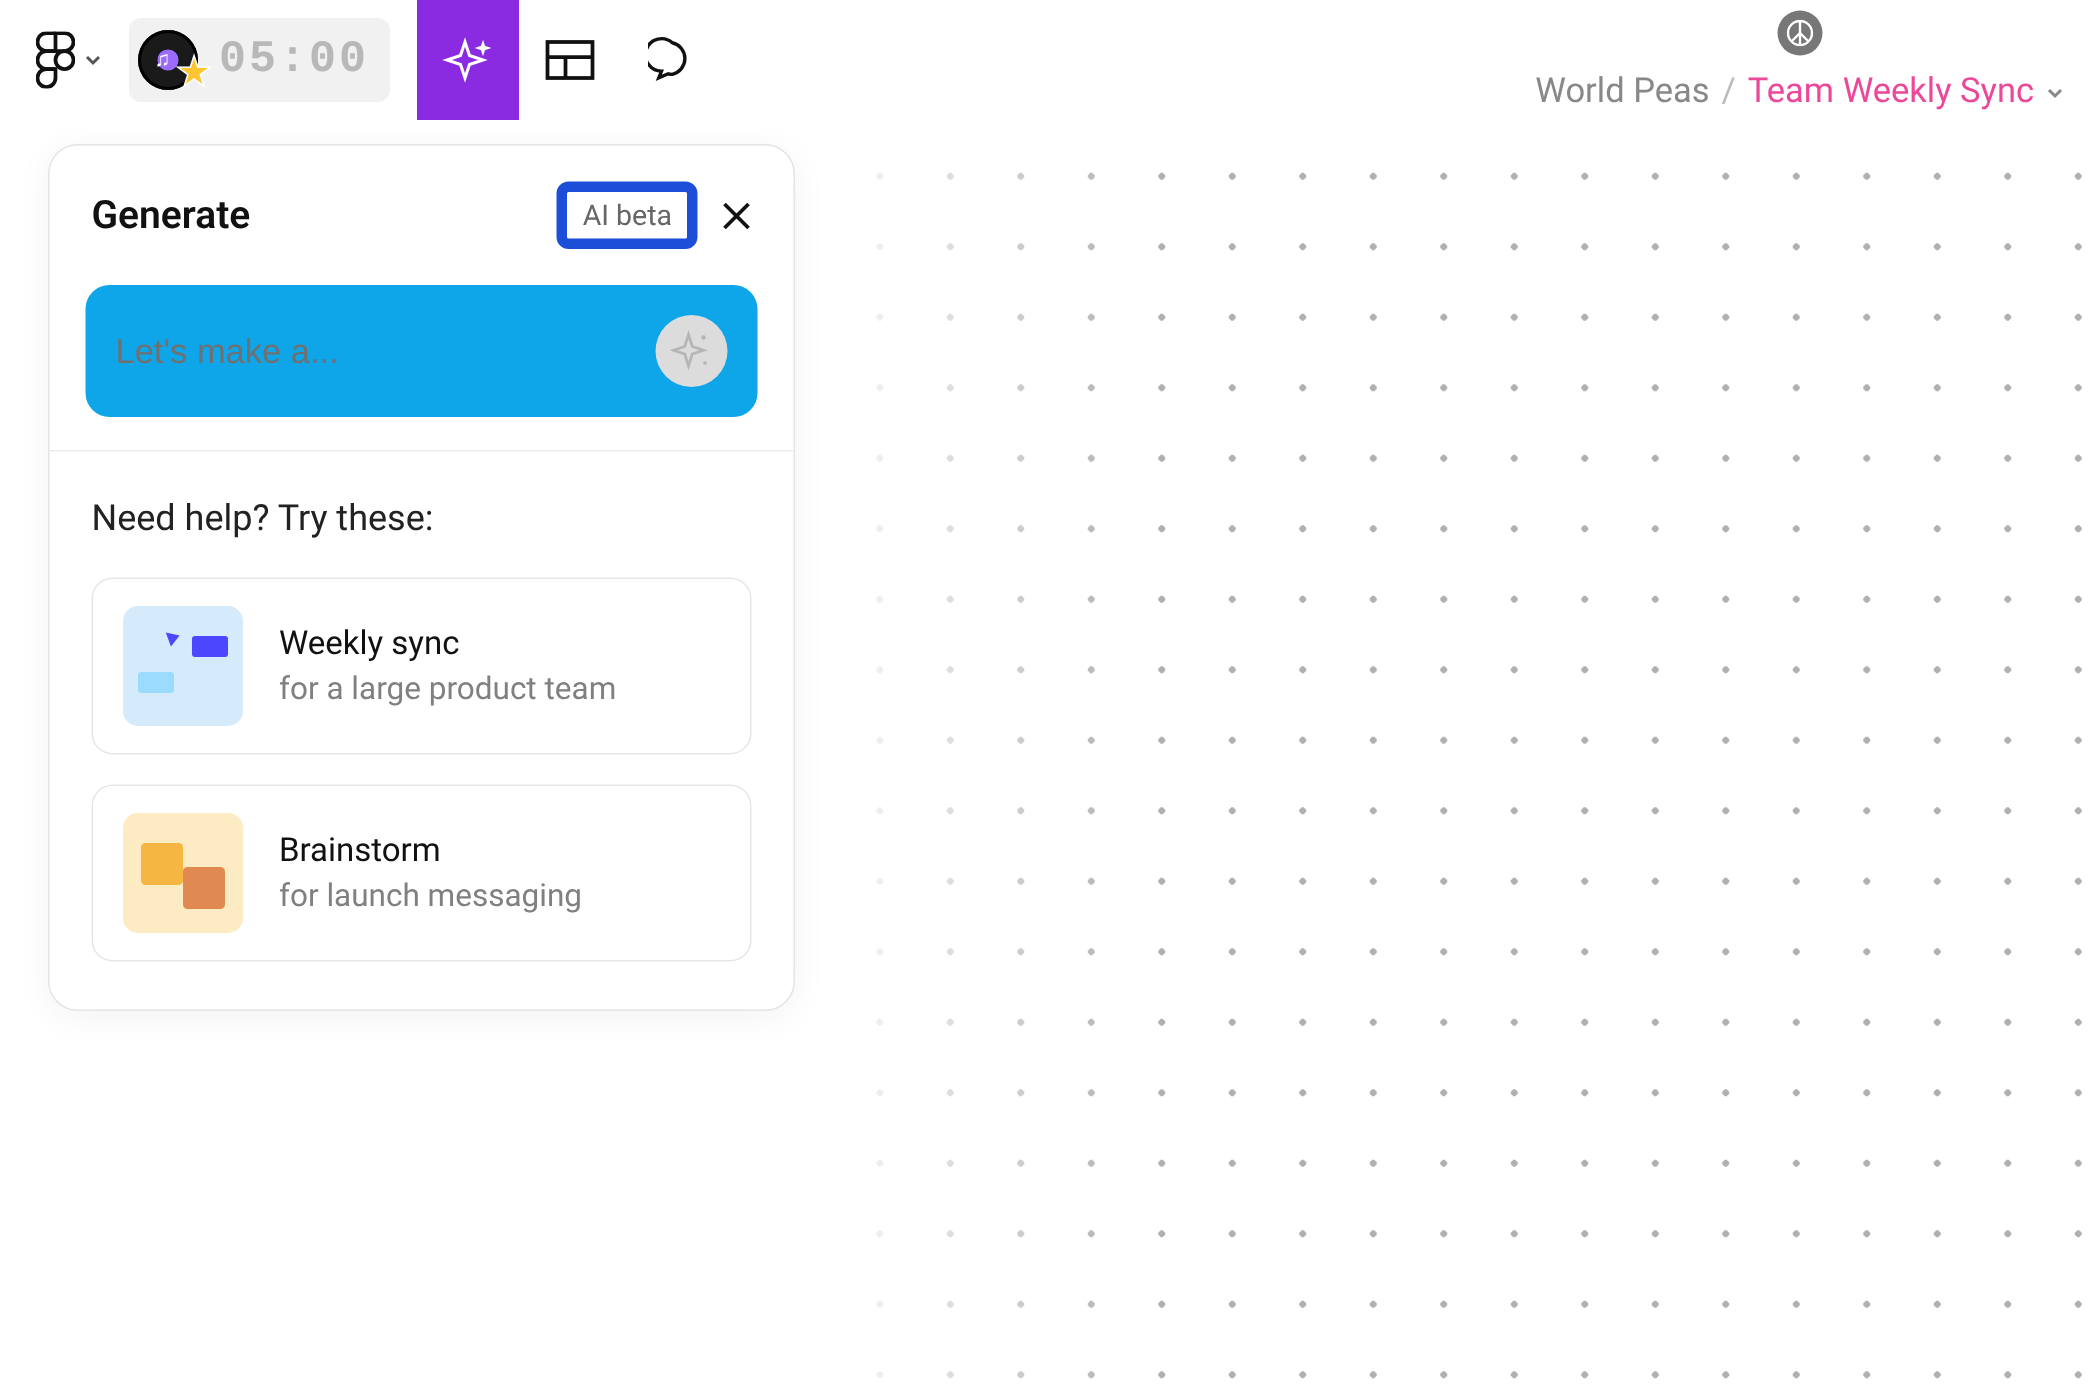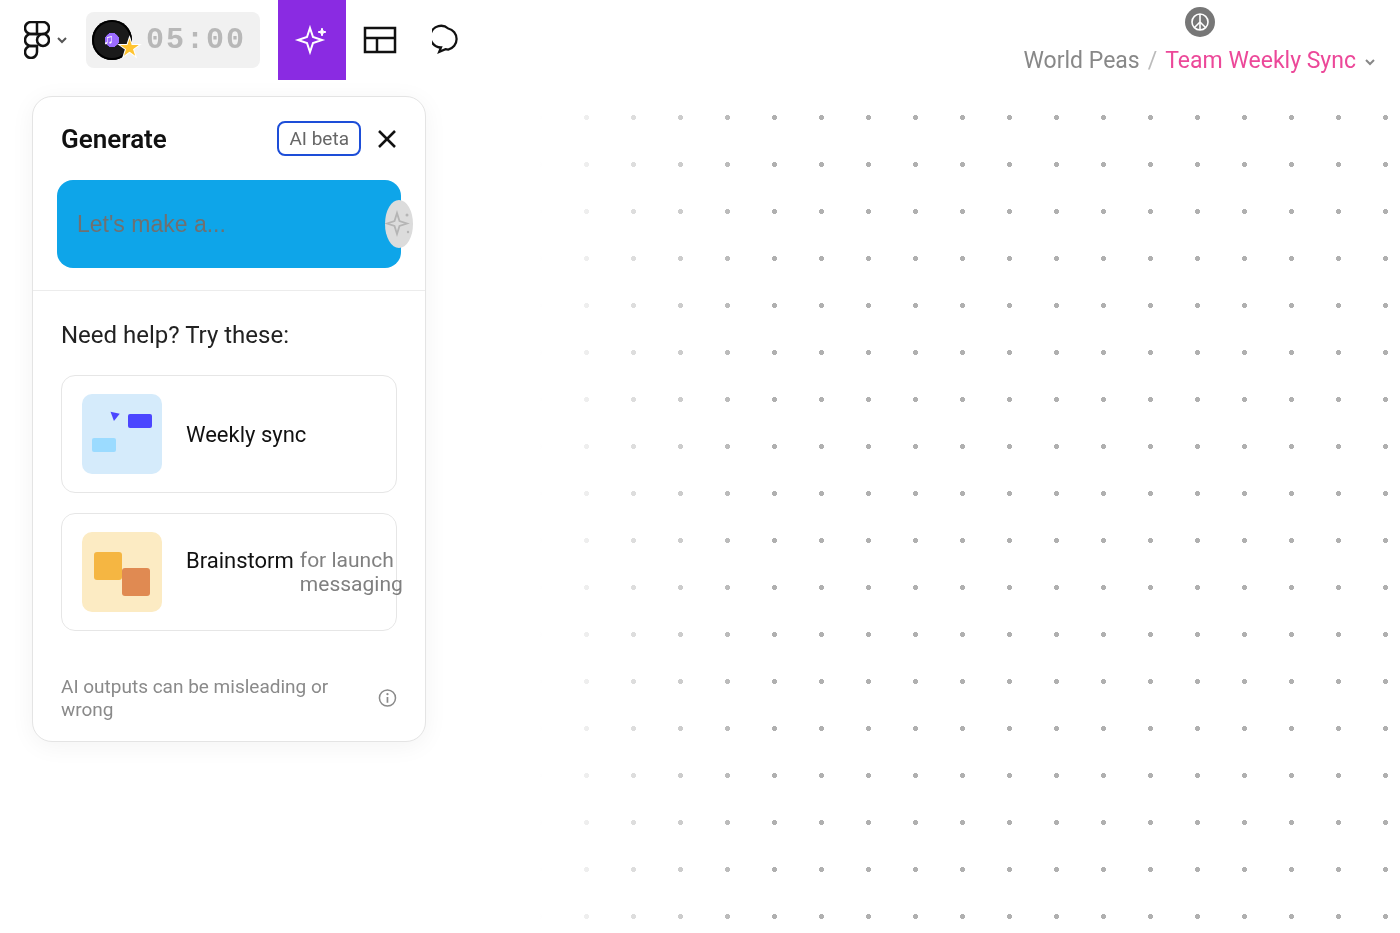--- a/index.html
+++ b/index.html
@@ -150,42 +150,42 @@
       width: 760px;
       bottom: 0;
       background: linear-gradient(to right, #fff 540px, rgba(255,255,255,0) 760px);
     }
 
     
     .panel {
       position: absolute;
       top: 96px;
       left: 32px;
-      width: 394px;
+      width: 498px;
       background: #fff;
       border: 1px solid #E4E4E4;
       border-radius: 20px;
       box-shadow: 0 4px 24px rgba(0,0,0,0.05);
       z-index: 20;
       overflow: hidden;
     }
     .panel-header {
       display: flex;
       align-items: center;
       padding: 24px 24px 18px 28px;
       gap: 12px;
     }
     .panel-title {
       font-size: 26px;
       font-weight: 600;
       flex: 1;
       color: #111;
     }
     .ai-badge {
-      border: 2px solid #1d4ed8;
+      border: 7px solid #1d4ed8;
       border-radius: 8px;
       padding: 4px 10px;
       font-size: 19px;
       color: #666;
     }
     .close-btn {
       width: 28px;
       height: 28px;
       display: flex;
       align-items: center;
@@ -249,21 +249,21 @@
     .suggestion-thumb {
       width: 80px;
       height: 80px;
       border-radius: 10px;
       flex-shrink: 0;
       position: relative;
     }
     .thumb-weekly { background: #D5EBFB; }
     .thumb-gantt { background: #FBDDF3; }
     .thumb-brainstorm { background: #FCEBC3; }
-    .suggestion-text { display: flex; gap: 6px; }
+    .suggestion-text { display: flex; flex-direction: column; gap: 6px; }
     .suggestion-title { font-size: 22px; color: #111; }
     .suggestion-sub { font-size: 21px; color: #808080; }
 
     
     .thumb-weekly::before {
       content:""; position:absolute; left:10px; bottom:22px;
       width:24px; height:14px; background:#9BDBFF; border-radius:2px;
     }
     .thumb-weekly::after {
       content:""; position:absolute; right:10px; top:20px;
@@ -410,34 +410,27 @@
 
   <div class="help-section">
     <div class="help-title">Need help? Try these:</div>
 
     <div class="suggestion-card">
       <div class="suggestion-thumb thumb-weekly">
           <div class="cursor"></div>
         </div>
       <div class="suggestion-text">
         <div class="suggestion-title">Weekly sync</div>
+        <div class="suggestion-sub">for a large product team</div>
       </div>
     </div>
 
 
     <div class="suggestion-card">
       <div class="suggestion-thumb thumb-brainstorm"></div>
       <div class="suggestion-text">
         <div class="suggestion-title">Brainstorm</div>
         <div class="suggestion-sub">for launch messaging</div>
       </div>
     </div>
   </div>
 
-  <div class="disclaimer">
-    <span>AI outputs can be misleading or wrong</span>
-    <svg width="20" height="20" viewBox="0 0 20 20">
-      <circle cx="10" cy="10" r="8.5" fill="none" stroke="#8A8A8A" stroke-width="1.6"></circle>
-      <circle cx="10" cy="6" r="1.2" fill="#8A8A8A"></circle>
-      <line x1="10" y1="9" x2="10" y2="15" stroke="#8A8A8A" stroke-width="1.8"></line>
-    </svg>
-  </div>
 </div>
 
 </body></html>

